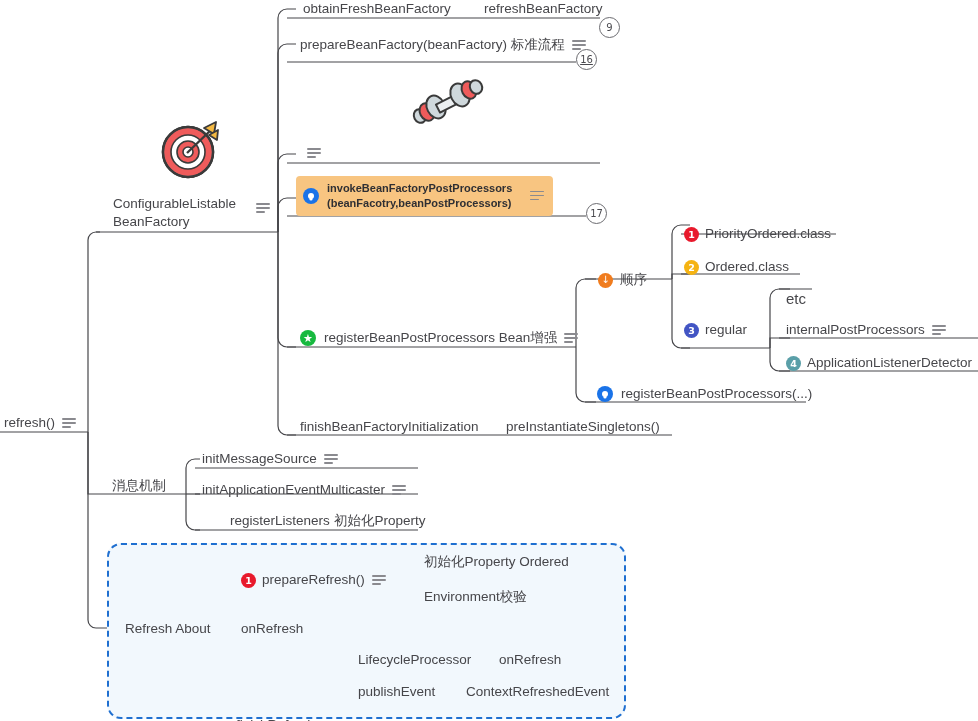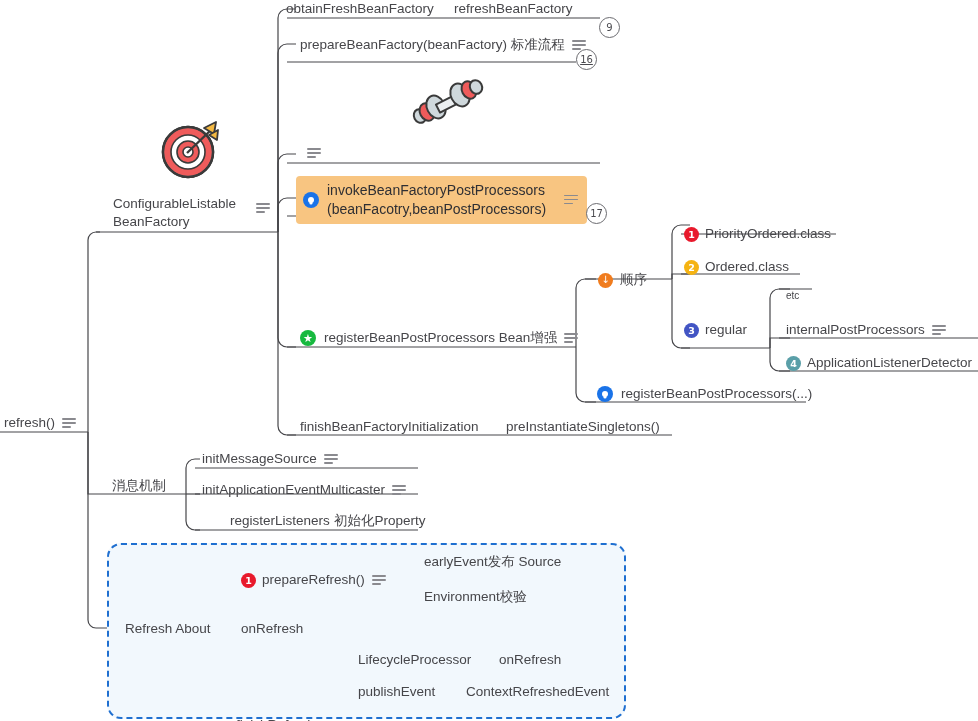--- a/index.html
+++ b/index.html
@@ -44,21 +44,21 @@
     color:#fff;font-size:10px;line-height:1;font-family:"DejaVu Sans",sans-serif;}
 
   
   .step{position:absolute;width:19px;height:19px;border-radius:50%;
     border:1.2px solid #6b6b70;background:#fff;color:#4a4a4f;
     font-size:10px;display:flex;align-items:center;justify-content:center;
     font-family:"DejaVu Sans",sans-serif;}
 
   
   .hl{background:#f8c581;border-radius:4px;padding:5px 9px 5px 7px;
-      font-weight:normal;color:#2f2f33;font-size:14px;display:flex;align-items:center;}
+      font-weight:bold;color:#2f2f33;font-size:11px;display:flex;align-items:center;}
   .hl .txt{display:inline-block;}
 
   
   .group-box{position:absolute;border:2.5px dashed #1f6fd0;border-radius:14px;
      background:#f2f8fd;}
 
   .emoji{position:absolute;}
 </style>
 </head>
 <body>
@@ -178,24 +178,24 @@
 
   <div class="node two-line" style="left:113px;top:195px;width:160px;">
     <span>ConfigurableListable</span><br>
     <span>BeanFactory</span><span class="note-ic" style="position:absolute;left:136px;top:8px;">
         <i></i>
         <i></i>
         <i></i>
       </span>
   </div>
 
-  <div class="node" style="left:286px;top:0px;">
+  <div class="node" style="left:303px;top:0px;">
     <span>obtainFreshBeanFactory</span>
   </div>
-  <div class="node" style="left:454px;top:0px;">
+  <div class="node" style="left:484px;top:0px;">
     <span>refreshBeanFactory</span>
   </div>
   <div class="step" style="left:599px;top:17px;">
     <span>9</span>
   </div>
 
   <div class="node" style="left:300px;top:36px;">
     <span>prepareBeanFactory(beanFactory) 标准流程</span><span class="note-ic"><i></i><i></i><i></i></span>
   </div>
   <div class="step" style="left:576px;top:49px;text-decoration:underline;">
@@ -237,21 +237,21 @@
   </div>
 
   <div class="node" style="left:684px;top:258px;">
     <span class="badge" style="background:#f5b312;">2</span><span>Ordered.class</span>
   </div>
 
   <div class="node" style="left:684px;top:321px;">
     <span class="badge" style="background:#4255c4;">3</span><span>regular</span>
   </div>
 
-  <div class="node" style="left:786px;top:289px;font-size:10px;">
+  <div class="node" style="left:786px;top:289px;font-size:15px;">
     <span>etc</span>
   </div>
 
   <div class="node" style="left:786px;top:321px;">
     <span>internalPostProcessors</span><span class="note-ic"><i></i><i></i><i></i></span>
   </div>
 
   <div class="node" style="left:786px;top:354px;">
     <span class="badge" style="background:#5a9fa8;">4</span><span>ApplicationListenerDetector</span>
   </div>
@@ -285,21 +285,21 @@
 
   <div class="node" style="left:125px;top:620px;">
     <span>Refresh About</span>
   </div>
 
   <div class="node" style="left:241px;top:571px;">
     <span class="badge" style="background:#e8192c;">1</span><span>prepareRefresh()</span><span class="note-ic"><i></i><i></i><i></i></span>
   </div>
 
   <div class="node" style="left:424px;top:553px;">
-    <span>earlyEvent发布 Source</span>
+    <span>初始化Property Ordered</span>
   </div>
   <div class="node" style="left:424px;top:588px;">
     <span>Environment校验</span>
   </div>
 
   <div class="node" style="left:241px;top:620px;">
     <span>onRefresh</span>
   </div>
 
   <div class="node" style="left:236px;top:668px;margin-top:48px;">

